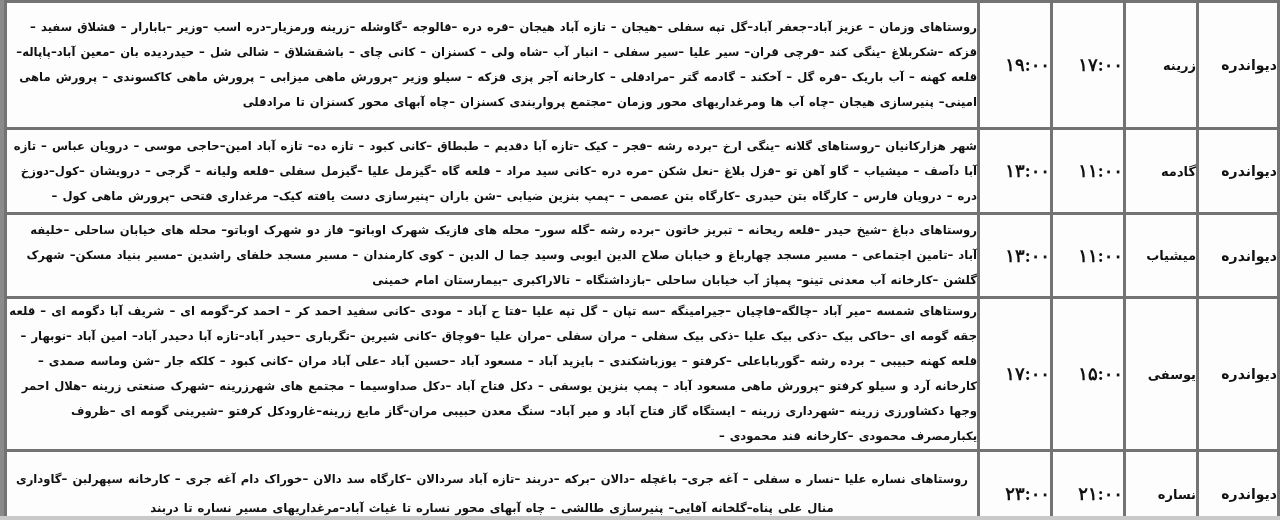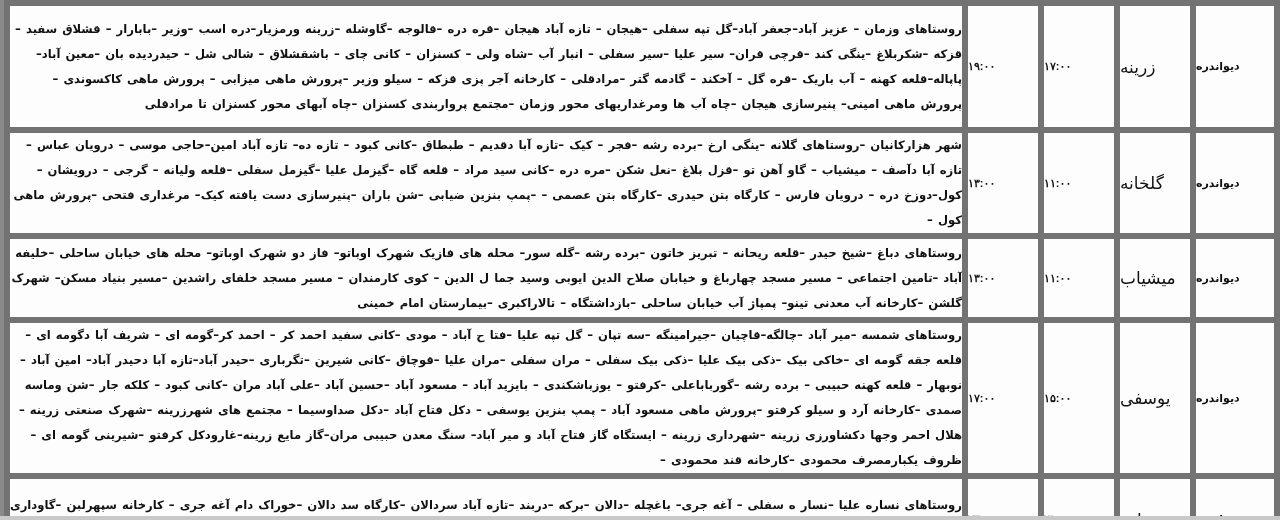--- a/index.html
+++ b/index.html
@@ -3,26 +3,26 @@
   <meta charset="utf-8">
   <style>
     html, body { margin: 0; padding: 0; background: #ffffff; }
     body { width: 1280px; height: 520px; overflow: hidden; position: relative; font-family: "DejaVu Sans", sans-serif; }
     .sheet { position: absolute; left: 0; top: 0; width: 1280px; height: 520px; background: #fdfdfd; }
     table.schedule {
       position: absolute; left: 4px; top: 0; width: 1276px; height: 520px;
       border-collapse: collapse; direction: rtl; table-layout: fixed;
     }
     table.schedule td {
-      border: 6px solid #737373; padding: 0; vertical-align: middle; color: #111;
+      border: 3px solid #737373; padding: 0; vertical-align: middle; color: #111;
     }
     table.schedule tr { border-top: 2px solid #6a6a6a; }
-    td.city { width: 78px; text-align: left; font-weight: bold; font-size: 11px; }
-    td.feeder { width: 70px; text-align: left; font-weight: normal; font-size: 17px; }
-    td.start, td.end { width: 70px; text-align: left; font-weight: bold; font-size: 11px; font-family: Liberation Sans, sans-serif; }
+    td.city { width: 78px; text-align: right; font-weight: bold; font-size: 14px; }
+    td.feeder { width: 70px; text-align: right; font-weight: bold; font-size: 13px; }
+    td.start, td.end { width: 70px; text-align: right; font-weight: bold; font-size: 18px; font-family: Liberation Serif, serif; }
     td.areas {
       text-align: right; font-weight: bold; font-size: 11.6px; line-height: 25px;
       padding: 0 10px 0 8px; word-spacing: 1px;
     }
     td.areas.center { text-align: center; line-height: 29px; }
     .left-edge { position: absolute; left: 0; top: 0; width: 4px; height: 520px; background: #8a8a8a; }
     .bottom-edge { position: absolute; left: 0; top: 516px; width: 1280px; height: 4px; background: #c9c9c9; }
   </style>
 </head>
 <body>
@@ -33,21 +33,21 @@
     <tbody>
       <tr style="height:127px;">
         <td class="city">دیواندره</td>
         <td class="feeder">زرینه</td>
         <td class="start">۱۷:۰۰</td>
         <td class="end">۱۹:۰۰</td>
         <td class="areas">روستاهای وزمان – عزیز آباد–جعفر آباد–گل تپه سفلی –هیجان – تازه آباد هیجان –قره دره –قالوجه –گاوشله –زرینه ورمزیار–دره اسب –وزیر –بابارار – قشلاق سفید – قزکه –شکربلاغ –ینگی کند –قرچی قران– سیر علیا –سیر سفلی – انبار آب –شاه ولی – کسنزان – کانی چای – باشقشلاق – شالی شل – حیدردیده بان –معین آباد–پاپاله–قلعه کهنه – آب باریک –قره گل – آخکند – گادمه گتر –مرادقلی – کارخانه آجر پزی قزکه – سیلو وزیر –پرورش ماهی میزابی – پرورش ماهی کاکسوندی – پرورش ماهی امینی– پنیرسازی هیجان –چاه آب ها ومرغداریهای محور وزمان –مجتمع پرواربندی کسنزان –چاه آبهای محور کسنزان تا مرادقلی</td>
       </tr>
       <tr style="height:85px;">
         <td class="city">دیواندره</td>
-        <td class="feeder">گلخانه</td>
+        <td class="feeder">گادمه</td>
         <td class="start">۱۱:۰۰</td>
         <td class="end">۱۳:۰۰</td>
         <td class="areas">شهر هزارکانیان –روستاهای گلانه –ینگی ارخ –برده رشه –فجر – کیک –تازه آبا دقدیم – طبطاق –کانی کبود – تازه ده– تازه آباد امین–حاجی موسی – درویان عباس – تازه آبا دآصف – میشیاب – گاو آهن تو –قزل بلاغ –نعل شکن –مره دره –کانی سید مراد – قلعه گاه –گیزمل علیا –گیزمل سفلی –قلعه ولیانه – گرجی – درویشان –کول–دوزخ دره – درویان فارس – کارگاه بتن حیدری –کارگاه بتن عصمی – –پمپ بنزین ضیابی –شن باران –پنیرسازی دست یافته کیک– مرغداری فتحی –پرورش ماهی کول –</td>
       </tr>
       <tr style="height:84px;">
         <td class="city">دیواندره</td>
         <td class="feeder">میشیاب</td>
         <td class="start">۱۱:۰۰</td>
         <td class="end">۱۳:۰۰</td>
         <td class="areas">روستاهای دباغ –شیخ حیدر –قلعه ریحانه – تبریز خاتون –برده رشه –گله سور– محله های فازیک شهرک اوباتو– فاز دو شهرک اوباتو– محله های خیابان ساحلی –خلیفه آباد –تامین اجتماعی – مسیر مسجد چهارباغ و خیابان صلاح الدین ایوبی وسید جما ل الدین – کوی کارمندان – مسیر مسجد خلفای راشدین –مسیر بنیاد مسکن– شهرک گلشن –کارخانه آب معدنی تینو– پمپاژ آب خیابان ساحلی –بازداشتگاه – تالاراکبری –بیمارستان امام خمینی</td>

